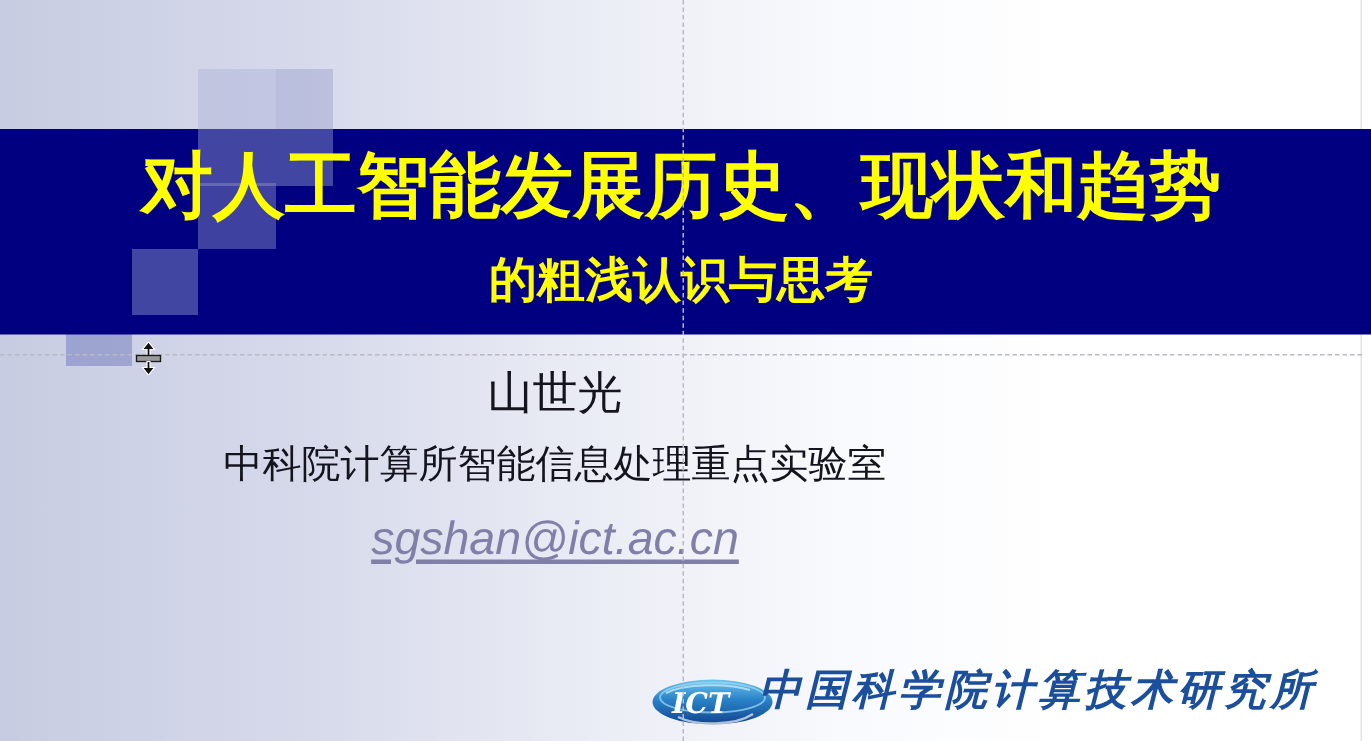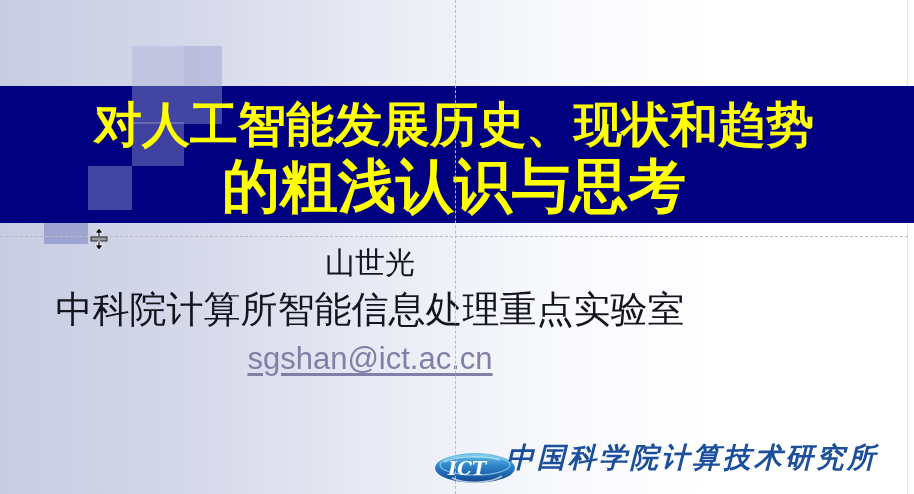--- a/index.html
+++ b/index.html
@@ -71,21 +71,21 @@
     color: #ffff00;
     font-size: 47px;
     font-weight: bold;
     line-height: 62px;
     letter-spacing: 0px;
     white-space: nowrap;
     text-align: center;
     font-family: "DejaVu Sans", "Liberation Sans", sans-serif;
   }
   .title-line.l1 { font-size: 48px; }
-  .title-line.l2 { font-size: 58px; }
+  .title-line.l2 { font-size: 32px; }
 
   
   .guide-v {
     position: absolute;
     left: 455px;
     top: 0;
     width: 0;
     height: 494px;
     border-left: 1px dashed #b9b9c6;
     z-index: 7;
@@ -119,34 +119,35 @@
     z-index: 5;
     text-align: center;
   }
   .author {
     font-size: 30px;
     color: #14141e;
     line-height: 40px;
     font-family: "DejaVu Sans", "Liberation Sans", sans-serif;
   }
   .affiliation {
-    font-size: 37px;
+    font-size: 26px;
     color: #14141e;
     line-height: 46px;
     margin-top: 4px;
     font-family: "DejaVu Sans", "Liberation Sans", sans-serif;
   }
   .email {
     display: inline-block;
     font-size: 31px;
     color: #7f7fa8;
     text-decoration: underline;
     text-underline-offset: 4px;
     margin-top: 8px;
     font-family: "Liberation Sans", "DejaVu Sans", sans-serif;
+    font-style: italic;
   }
 
   
   .footer {
     position: absolute;
     left: 434px;
     top: 432px;
     width: 460px;
     height: 54px;
     z-index: 5;
@@ -166,21 +167,21 @@
     width: 390px;
   }
   .cn-calligraphy {
     font-size: 28px;
     line-height: 32px;
     color: #1b4f9c;
     font-weight: bold;
     font-style: italic;
     letter-spacing: 3px;
     white-space: nowrap;
-    font-family: Liberation Mono, monospace;
+    font-family: Liberation Sans, sans-serif;
   }
   .en-subtitle {
     font-size: 12.5px;
     line-height: 15px;
     color: #d41a1a;
     font-weight: bold;
     white-space: nowrap;
     margin-top: 1px;
     font-family: "Liberation Sans", "DejaVu Sans", sans-serif;
   }

